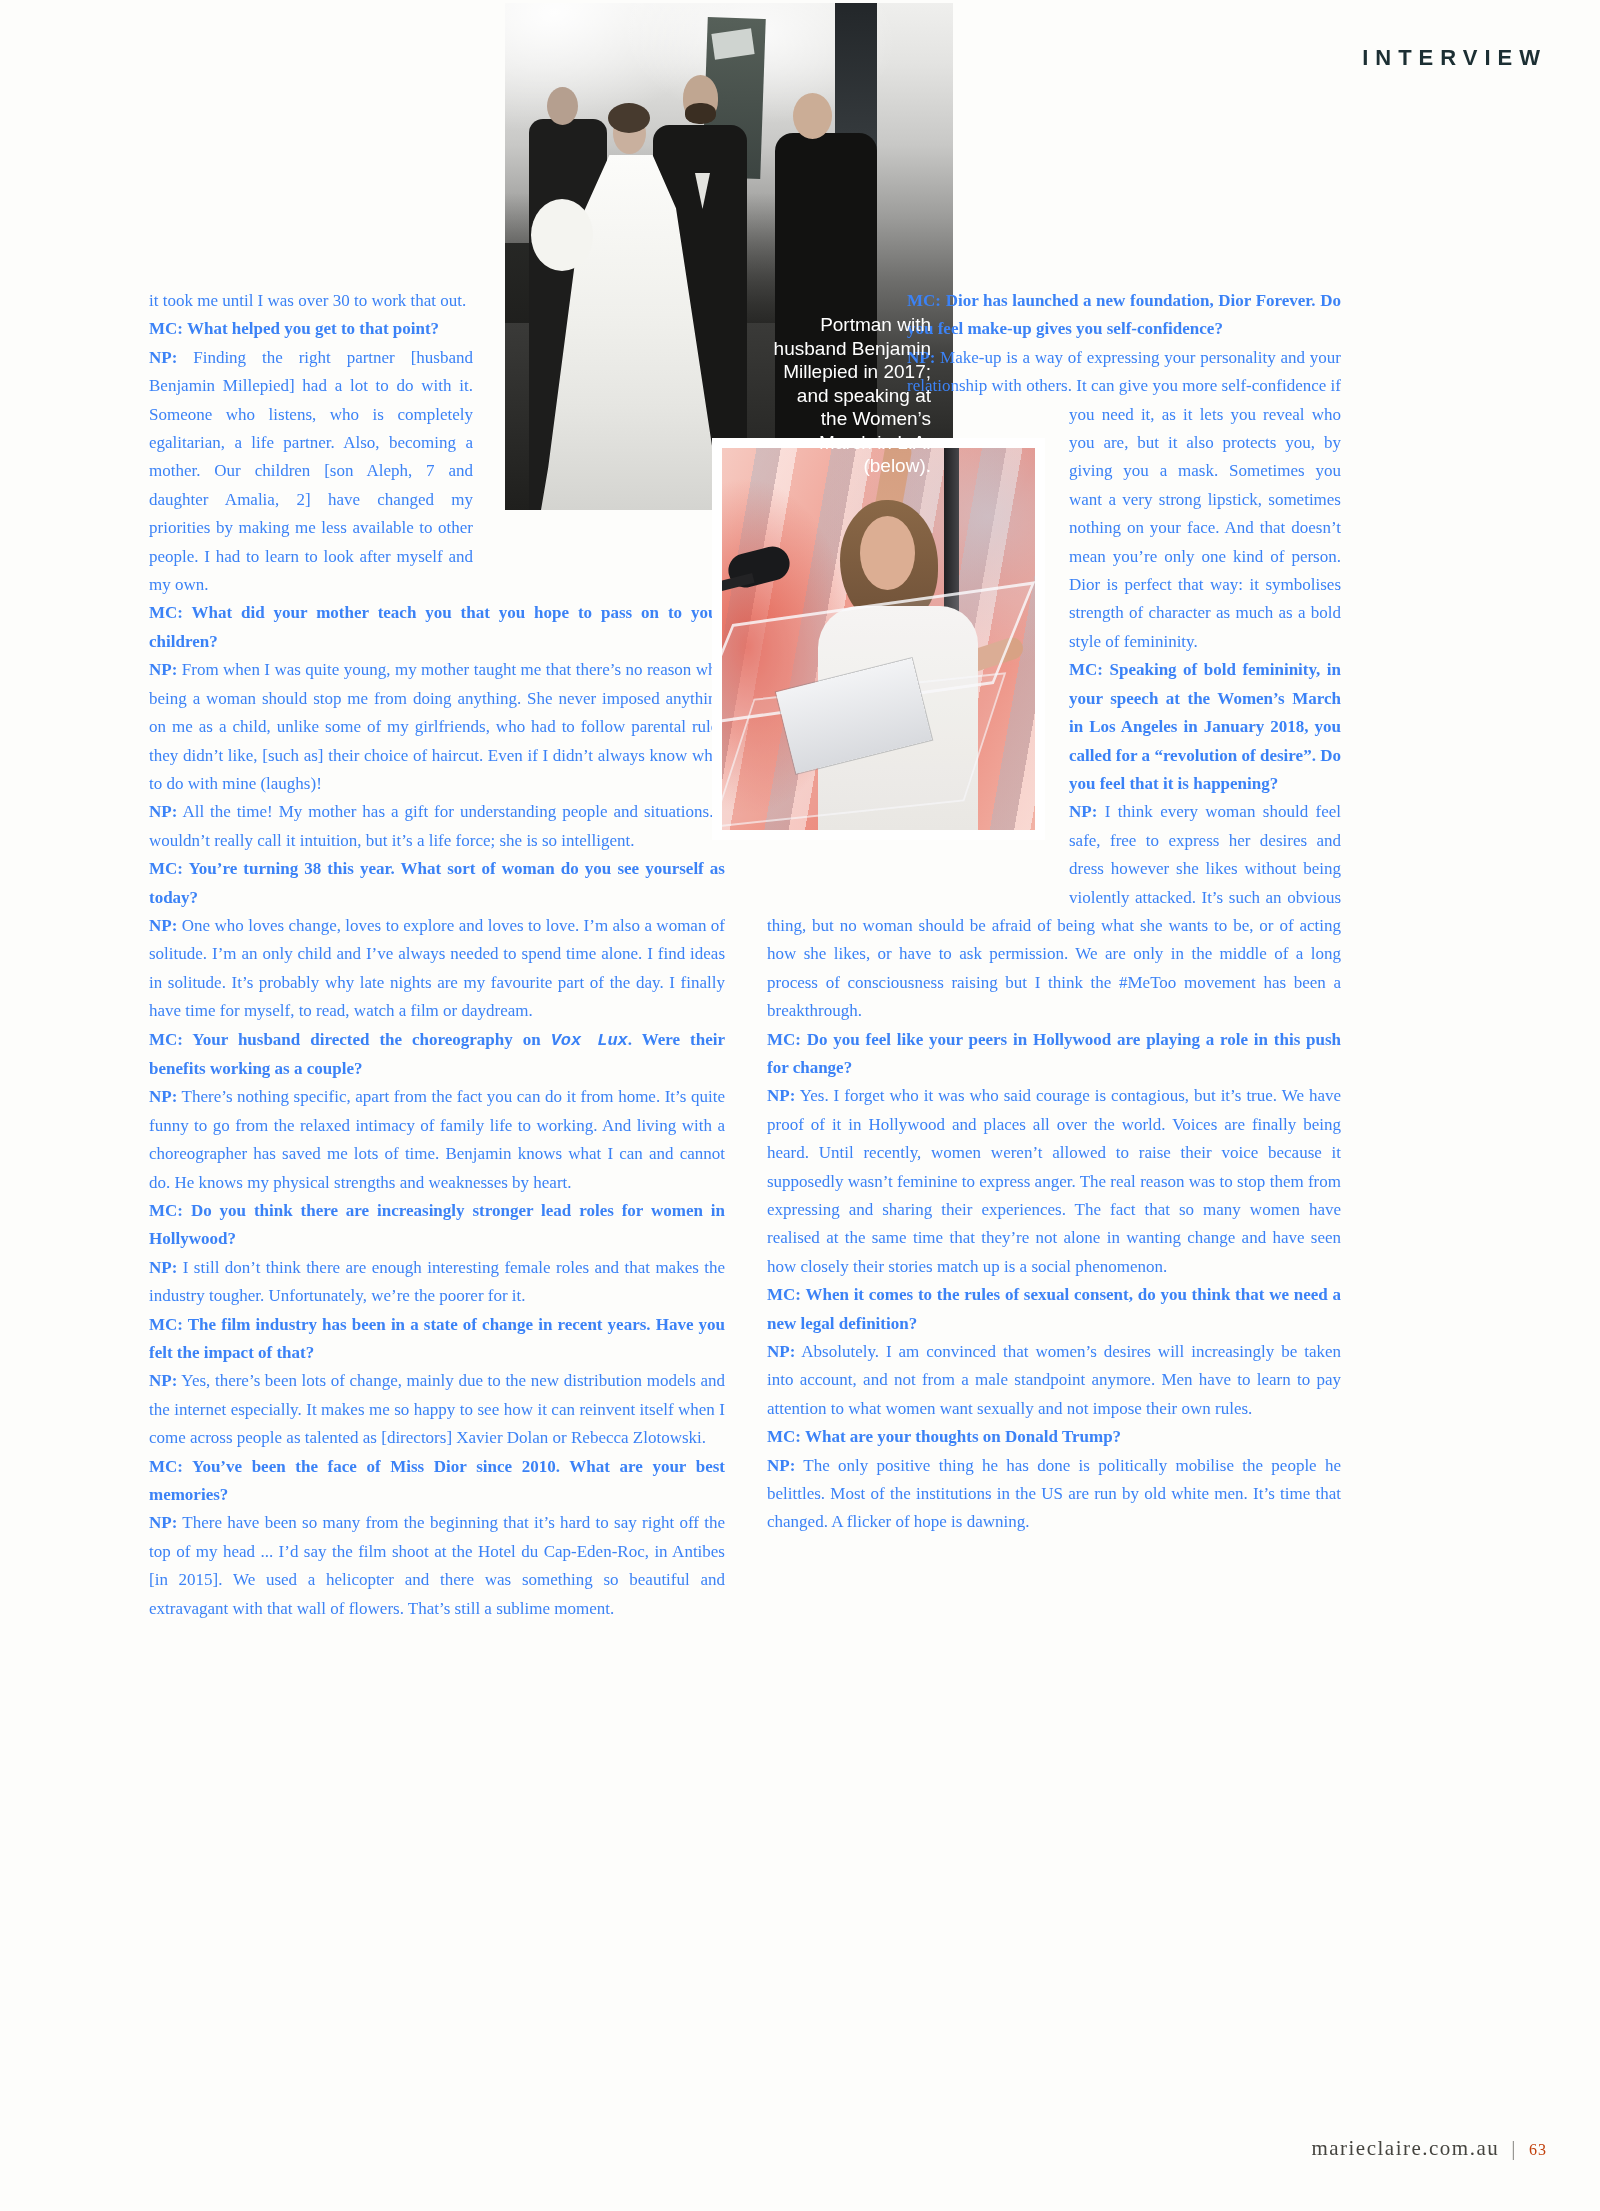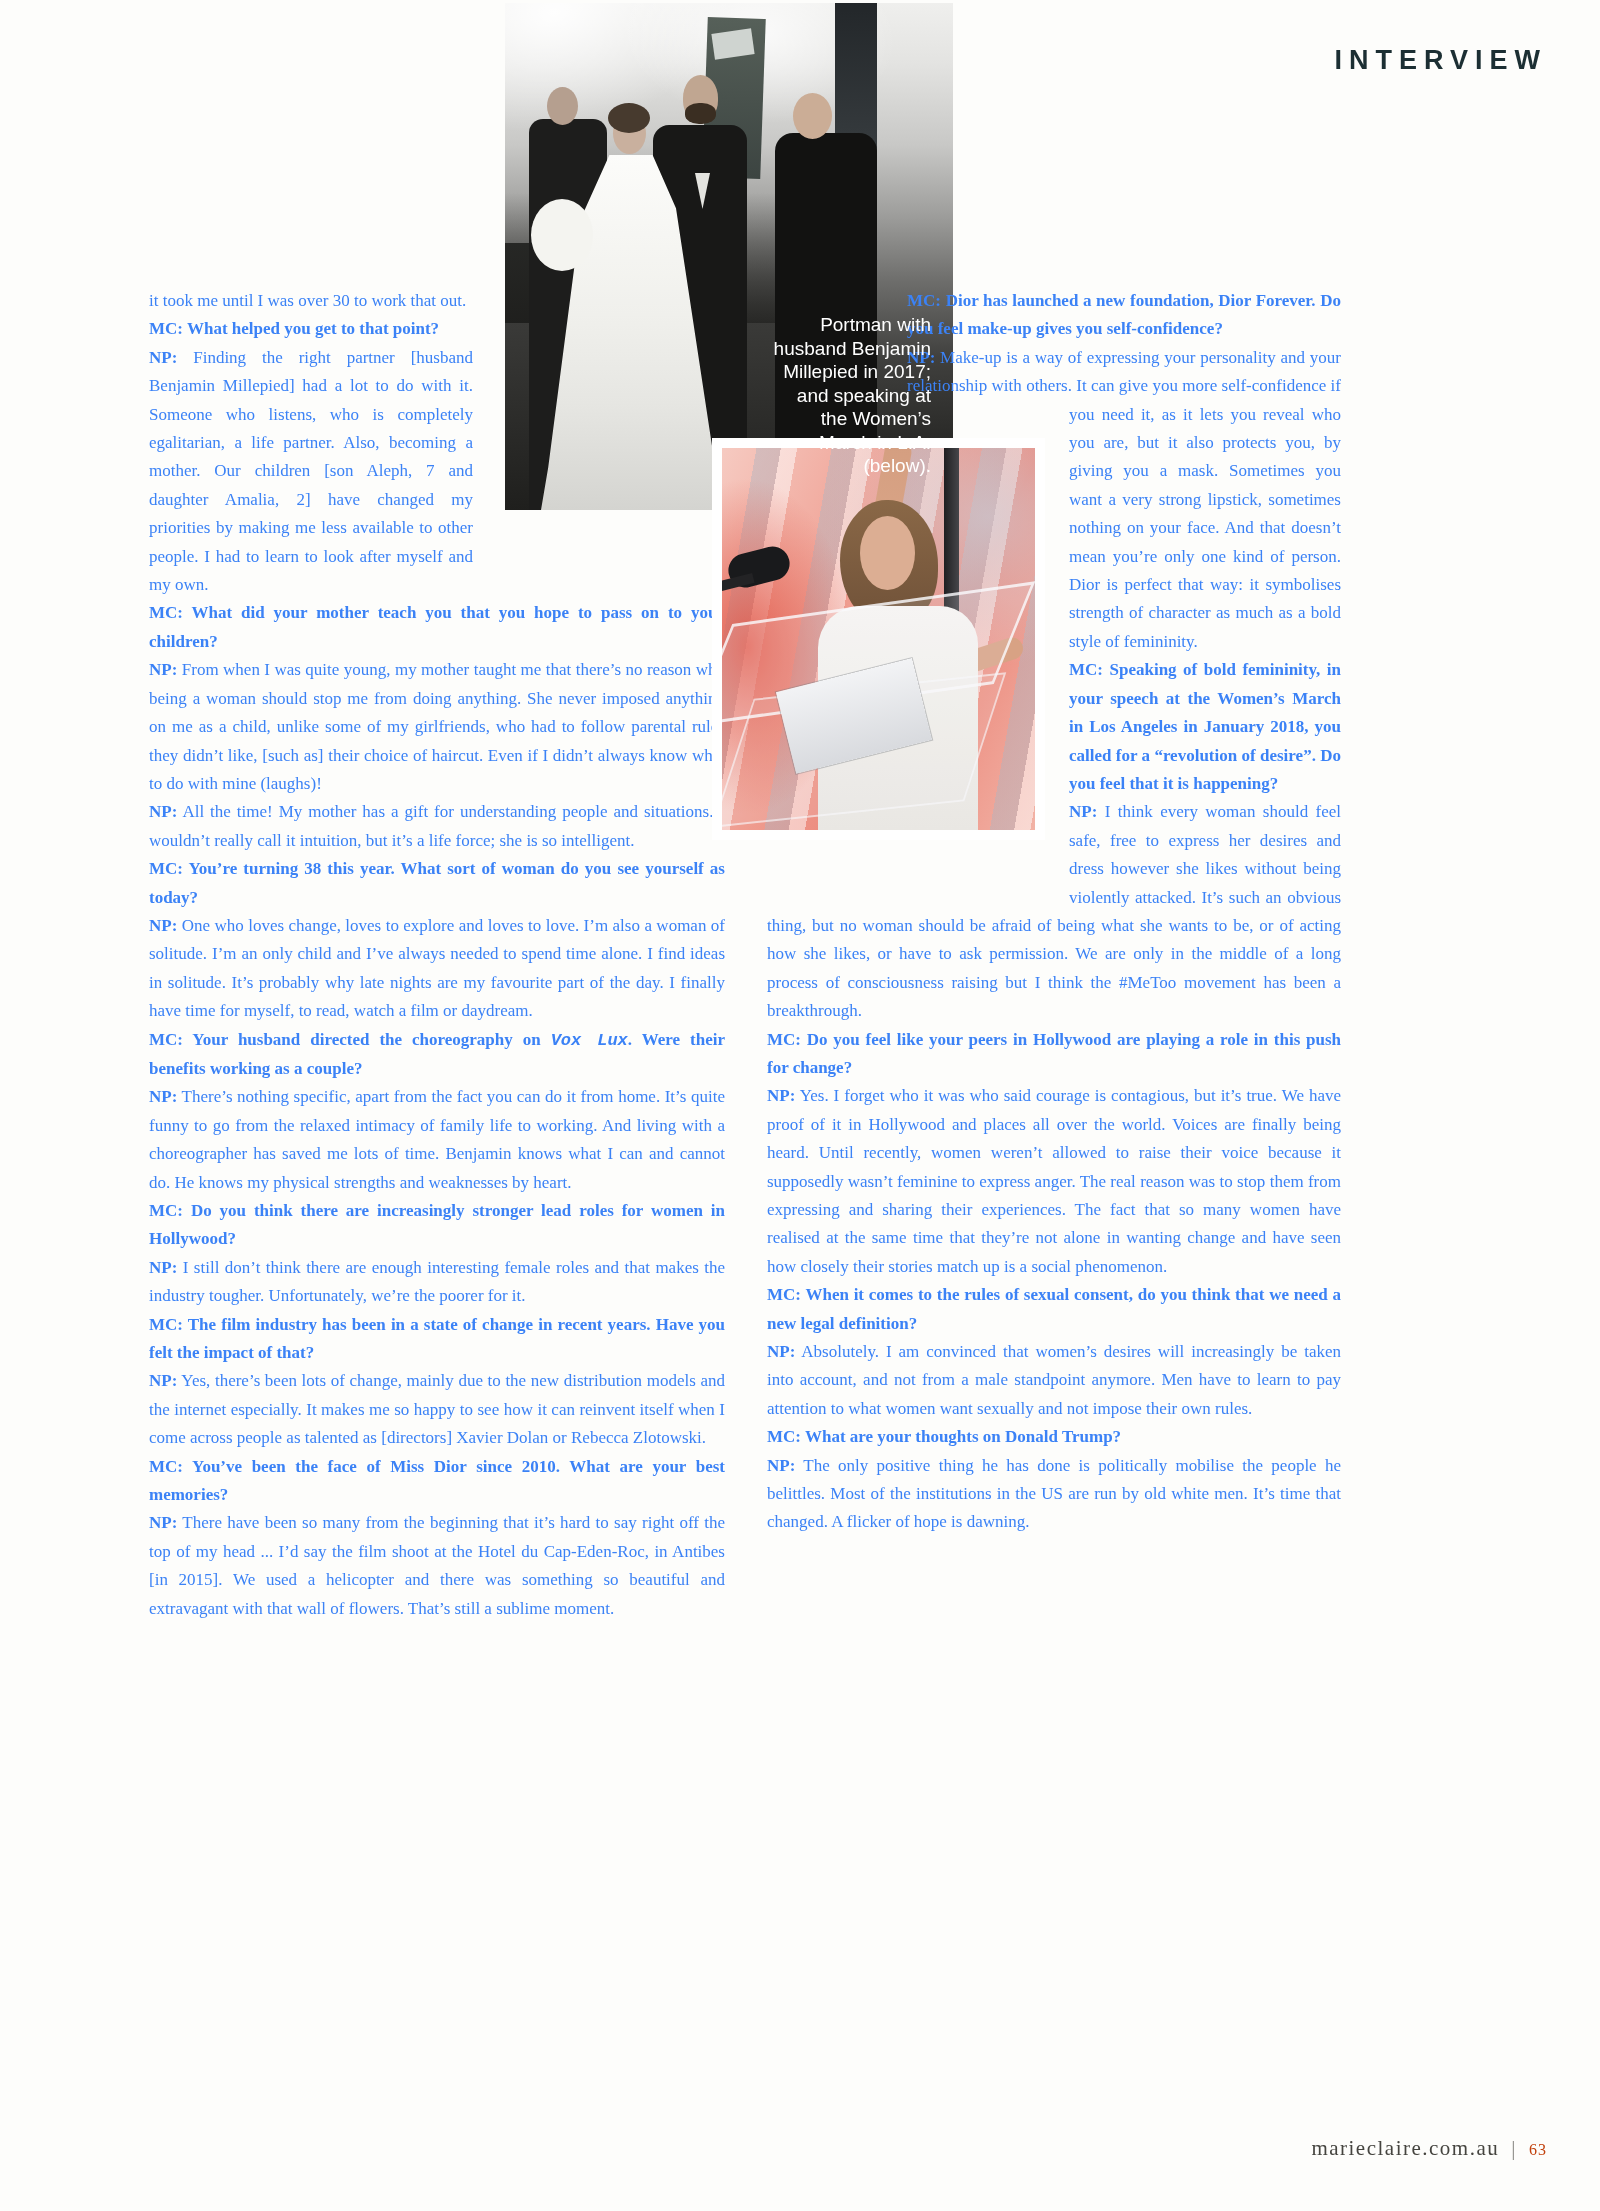--- a/index.html
+++ b/index.html
@@ -2,21 +2,21 @@
 <html><head>
 <meta charset="utf-8">
 <style>
   html,body{margin:0;padding:0;background:#e9e9e7;}
   .page{position:relative;width:1600px;height:2211px;background:#fdfdfb;
         font-family:"Liberation Serif",serif;color:#1e1e1c;overflow:hidden;margin:0 auto;}
 
   
   .kicker{position:absolute;top:45px;right:53px;
           font-family:"Liberation Sans",sans-serif;font-weight:700;
-          font-size:27px;letter-spacing:7px;color:#1c2f33;}
+          font-size:22px;letter-spacing:7px;color:#1c2f33;}
 
   
   .col{position:absolute;top:287px;font-size:17px;line-height:28.4px;
        text-align:justify;color:#3b82f6;}
   .col-left{left:149px;width:576px;}
   .col-right{left:767px;width:574px;}
   .col p{margin:0;padding:0;}
   .q{font-weight:700;}
   .a b{font-weight:700;}
   .q i{font-style:italic;font-family:Liberation Mono, monospace;}

